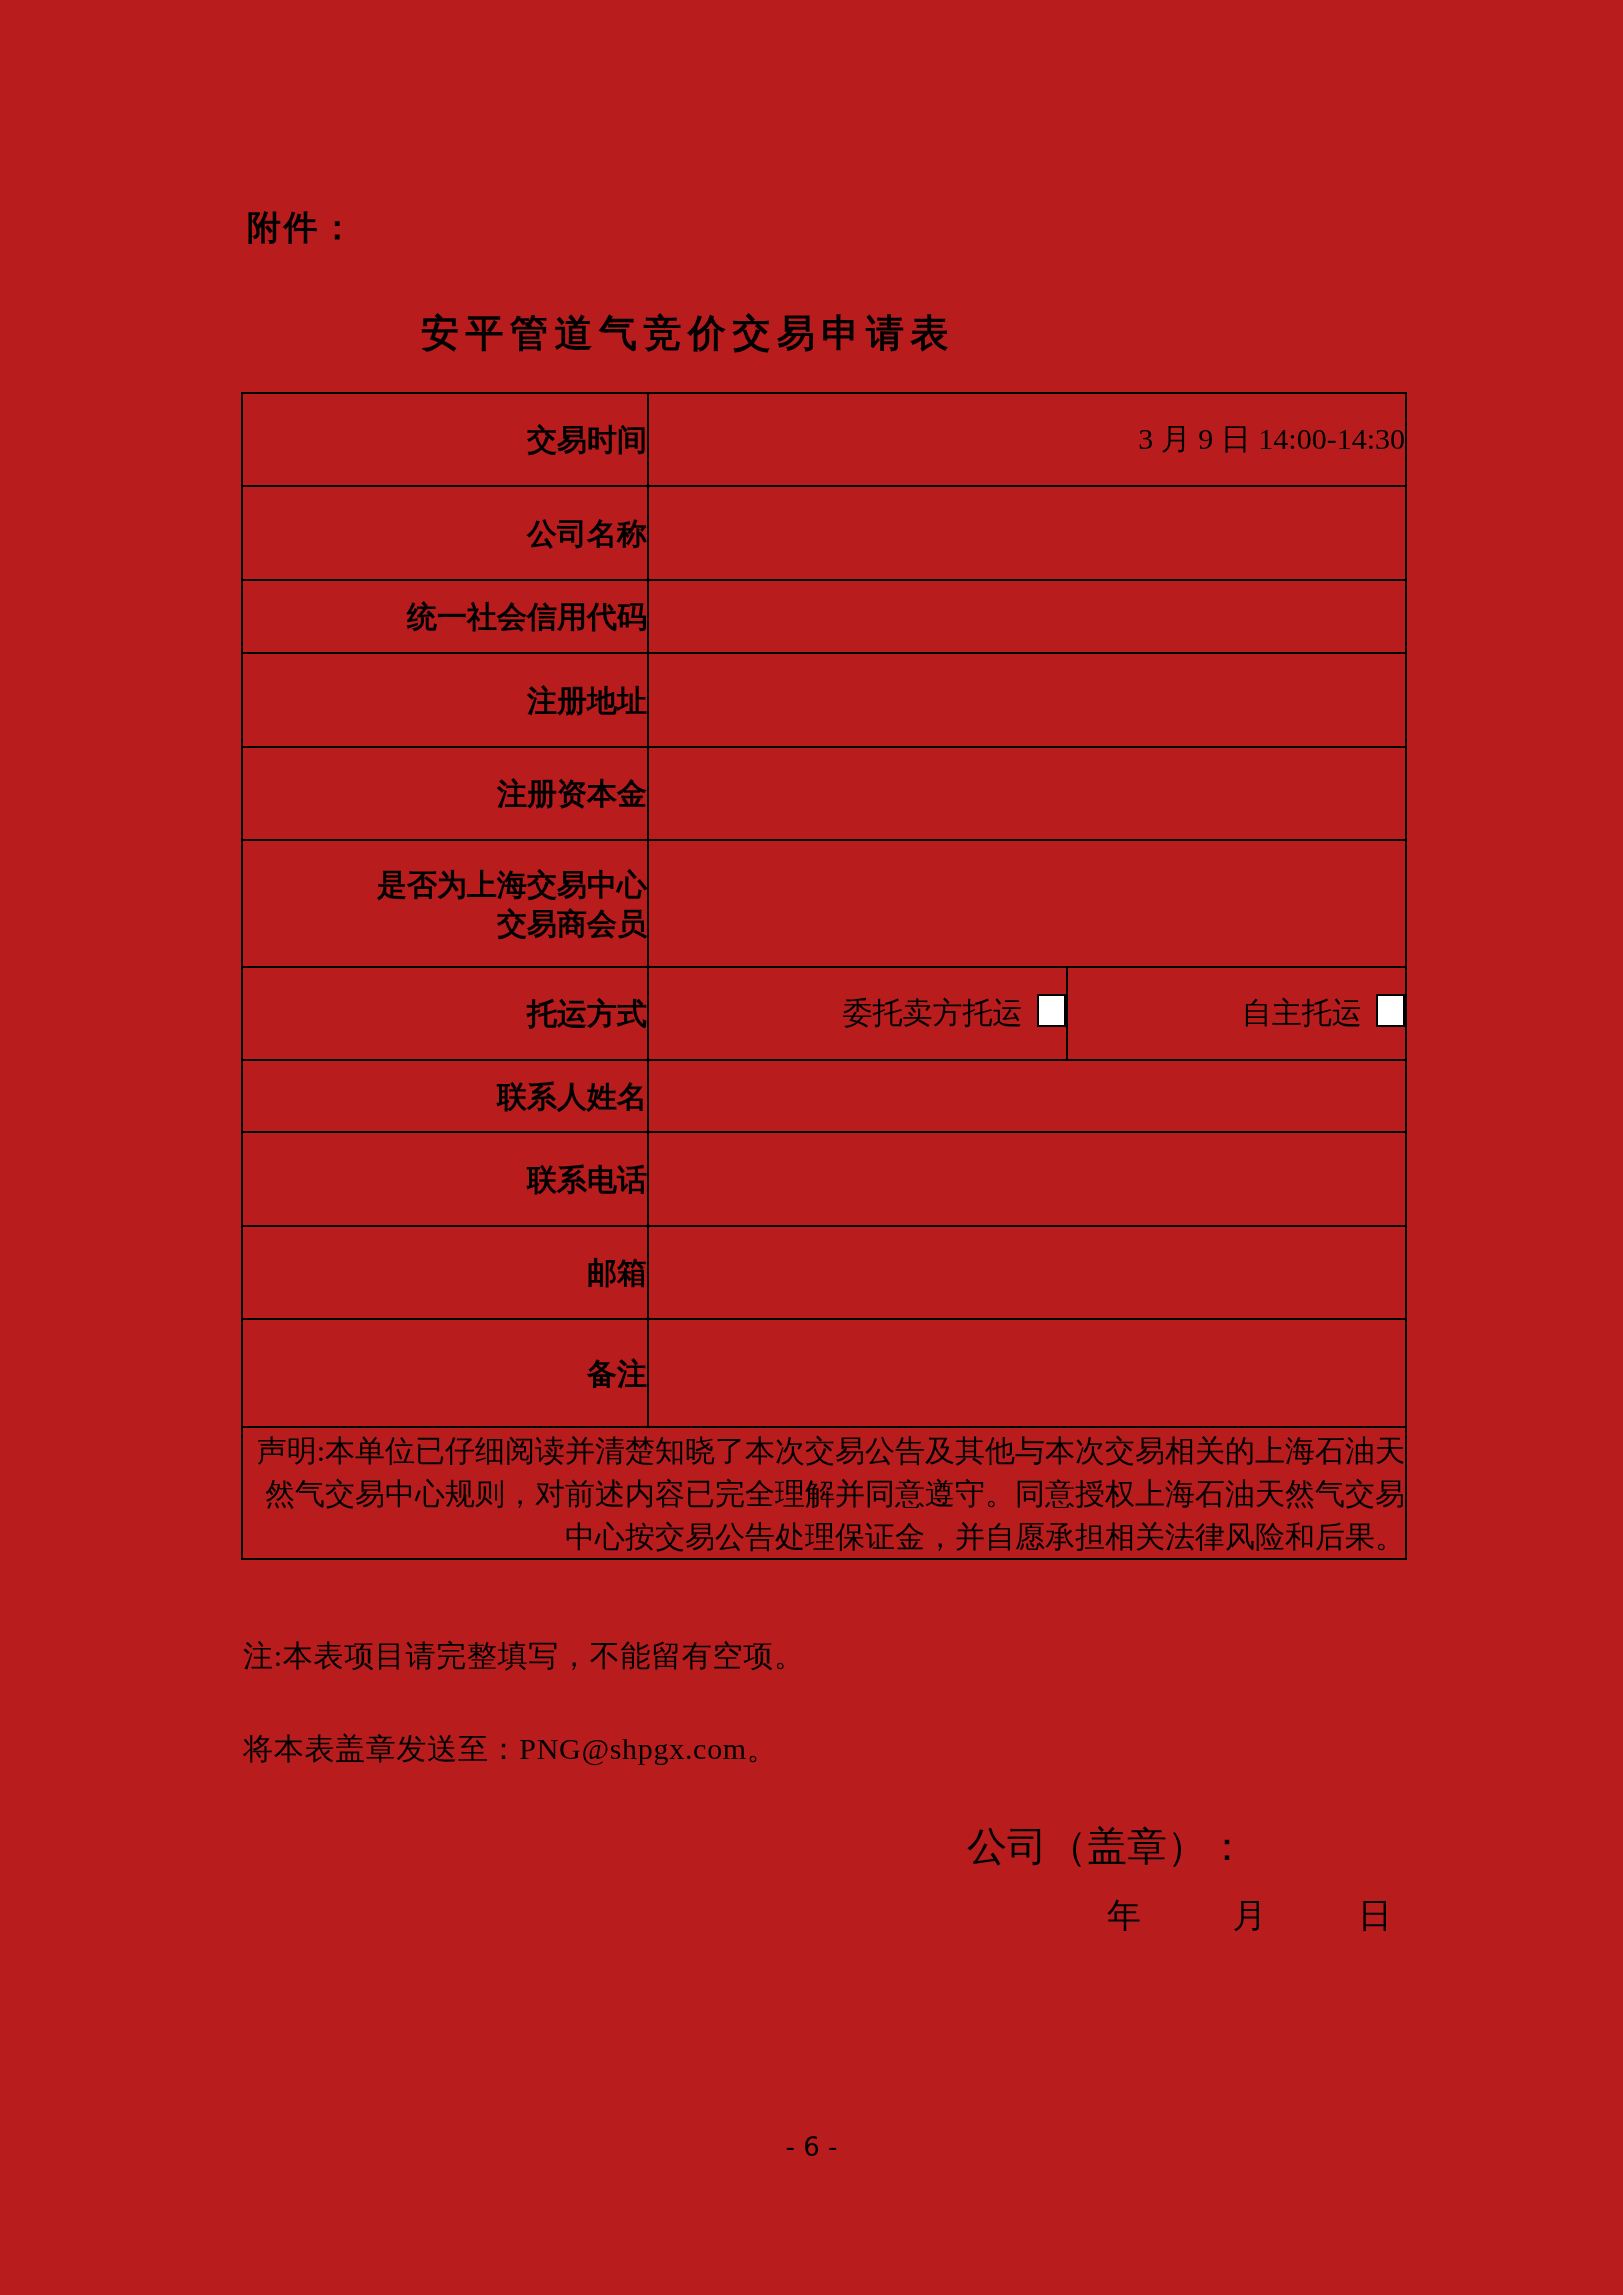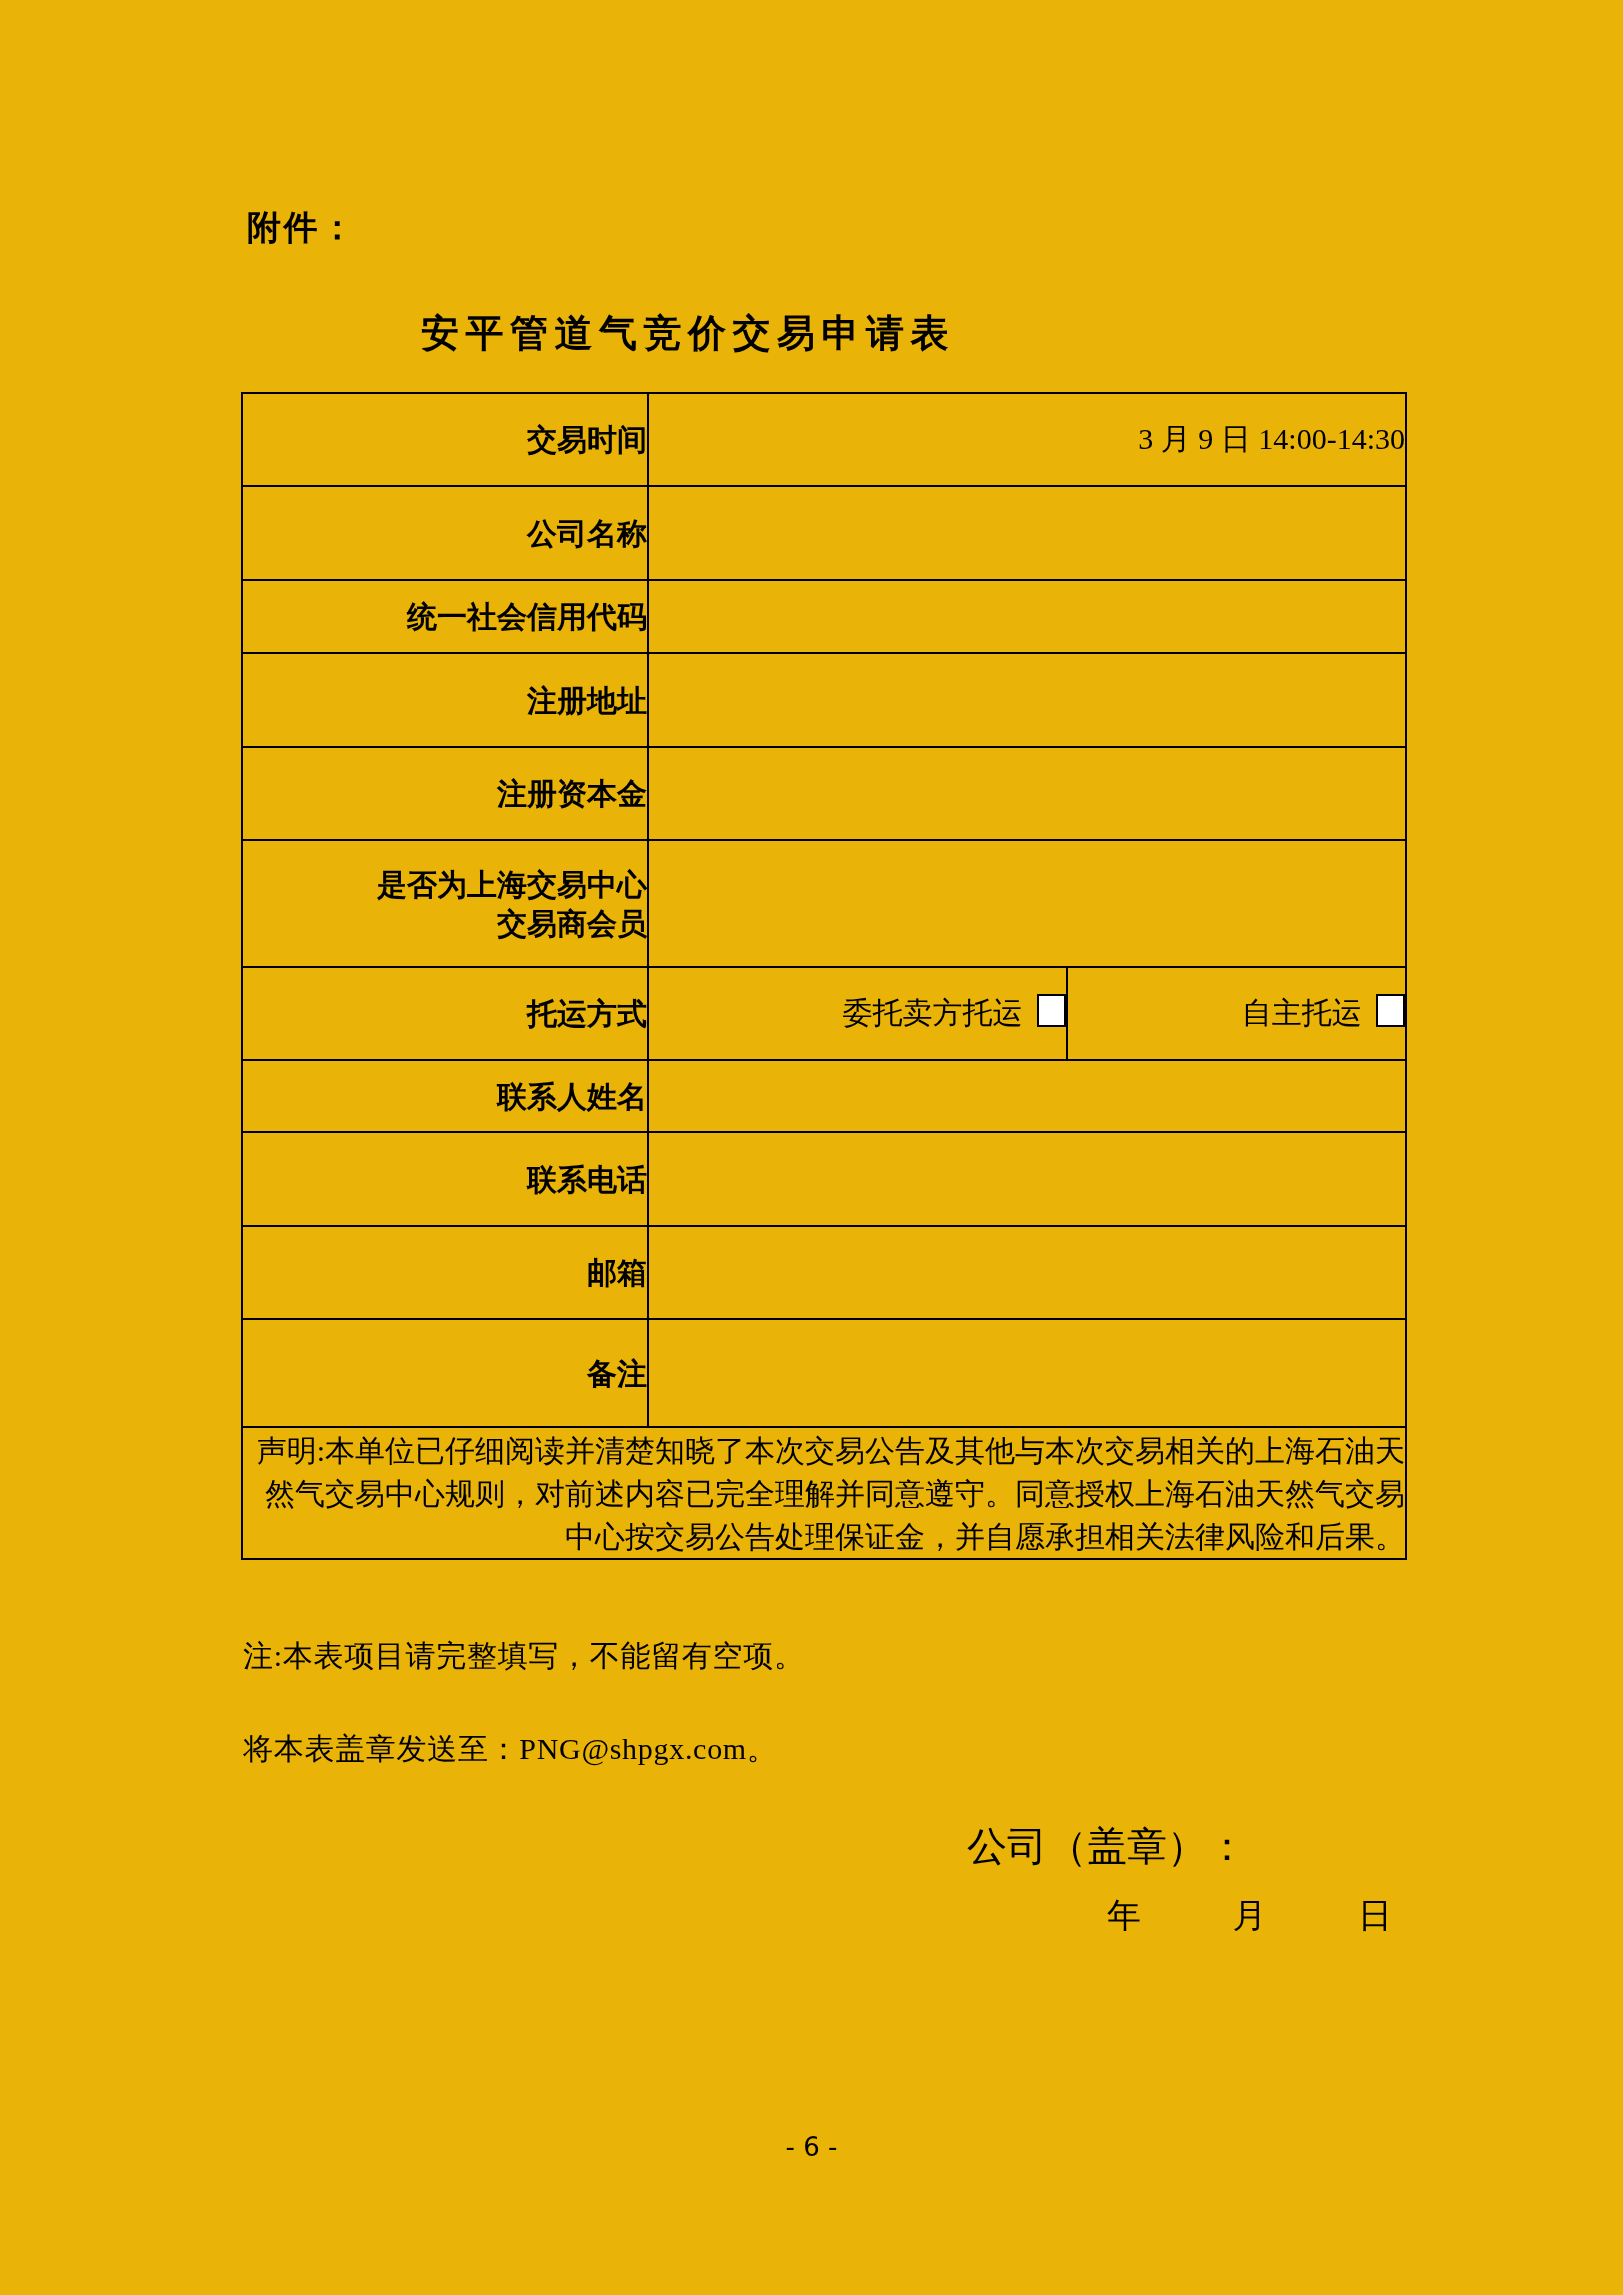--- a/index.html
+++ b/index.html
@@ -3,21 +3,21 @@
 <meta charset="utf-8">
 <style>
   html, body { margin: 0; padding: 0; }
   body {
     width: 1623px; height: 2295px;
     background: #ffffff;
     color: #000000;
     font-family: "Liberation Serif", "DejaVu Serif", serif;
     position: relative;
   }
-  .page { position: absolute; left: 0; top: 0; width: 1623px; height: 2295px; background: #eab308; }
+  .page { position: absolute; left: 0; top: 0; width: 1623px; height: 2295px; background: #b91c1c; }
 
   .attachment {
     position: absolute; left: 247px; top: 205px;
     font-size: 34px; font-weight: bold; letter-spacing: 2.6px;
   }
   .title {
     position: absolute; left: 0; top: 308px; width: 1376px; margin: 0;
     text-align: center; font-size: 38px; font-weight: bold; letter-spacing: 6.5px;
   }
 

